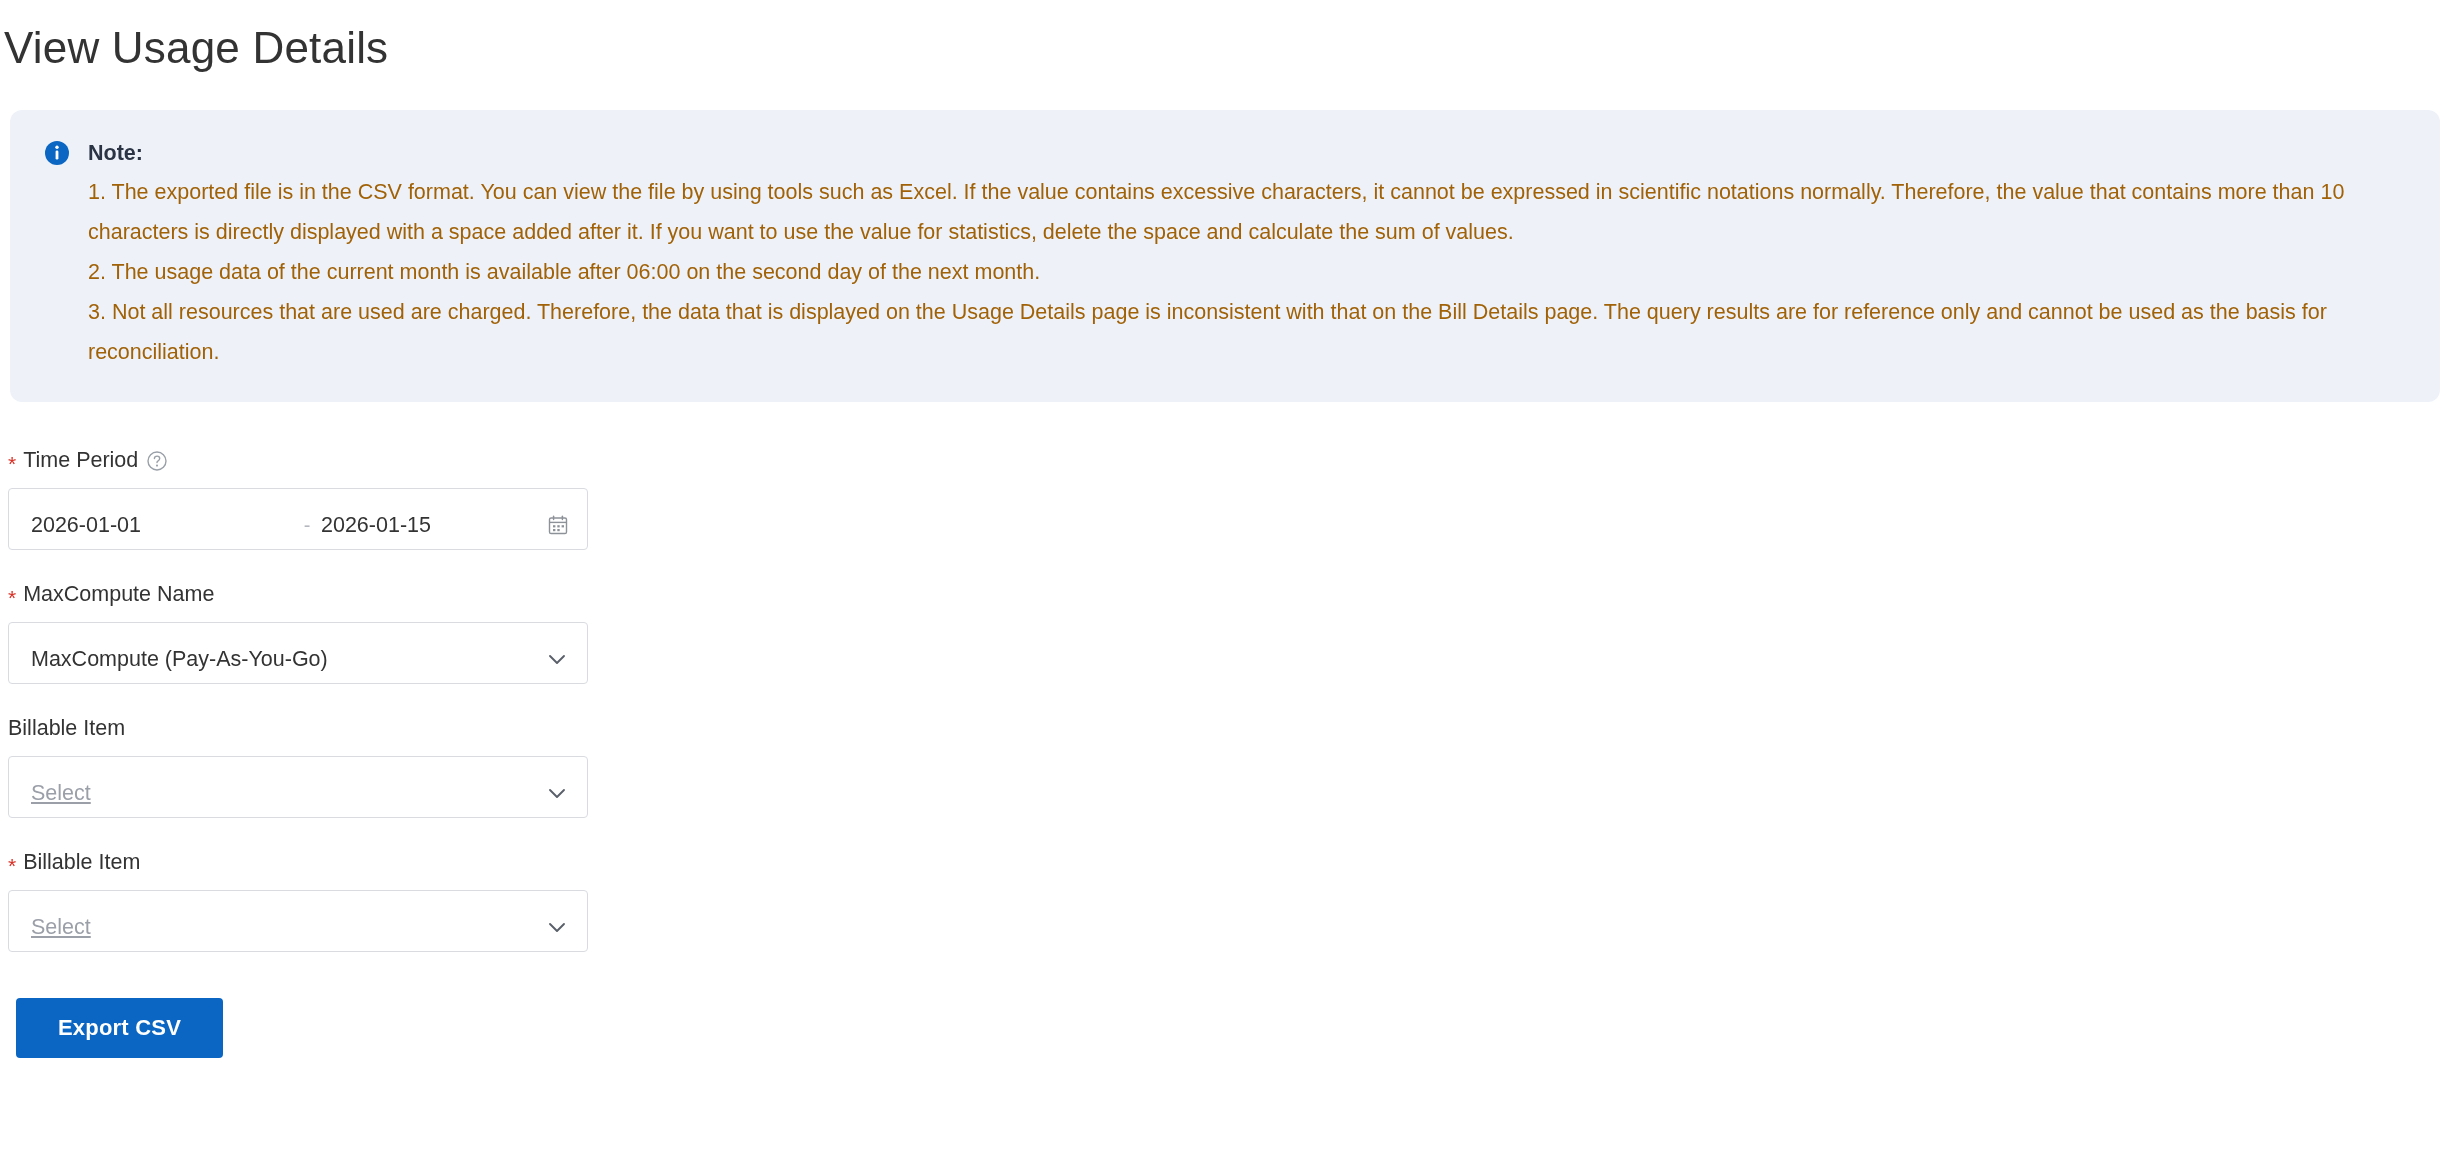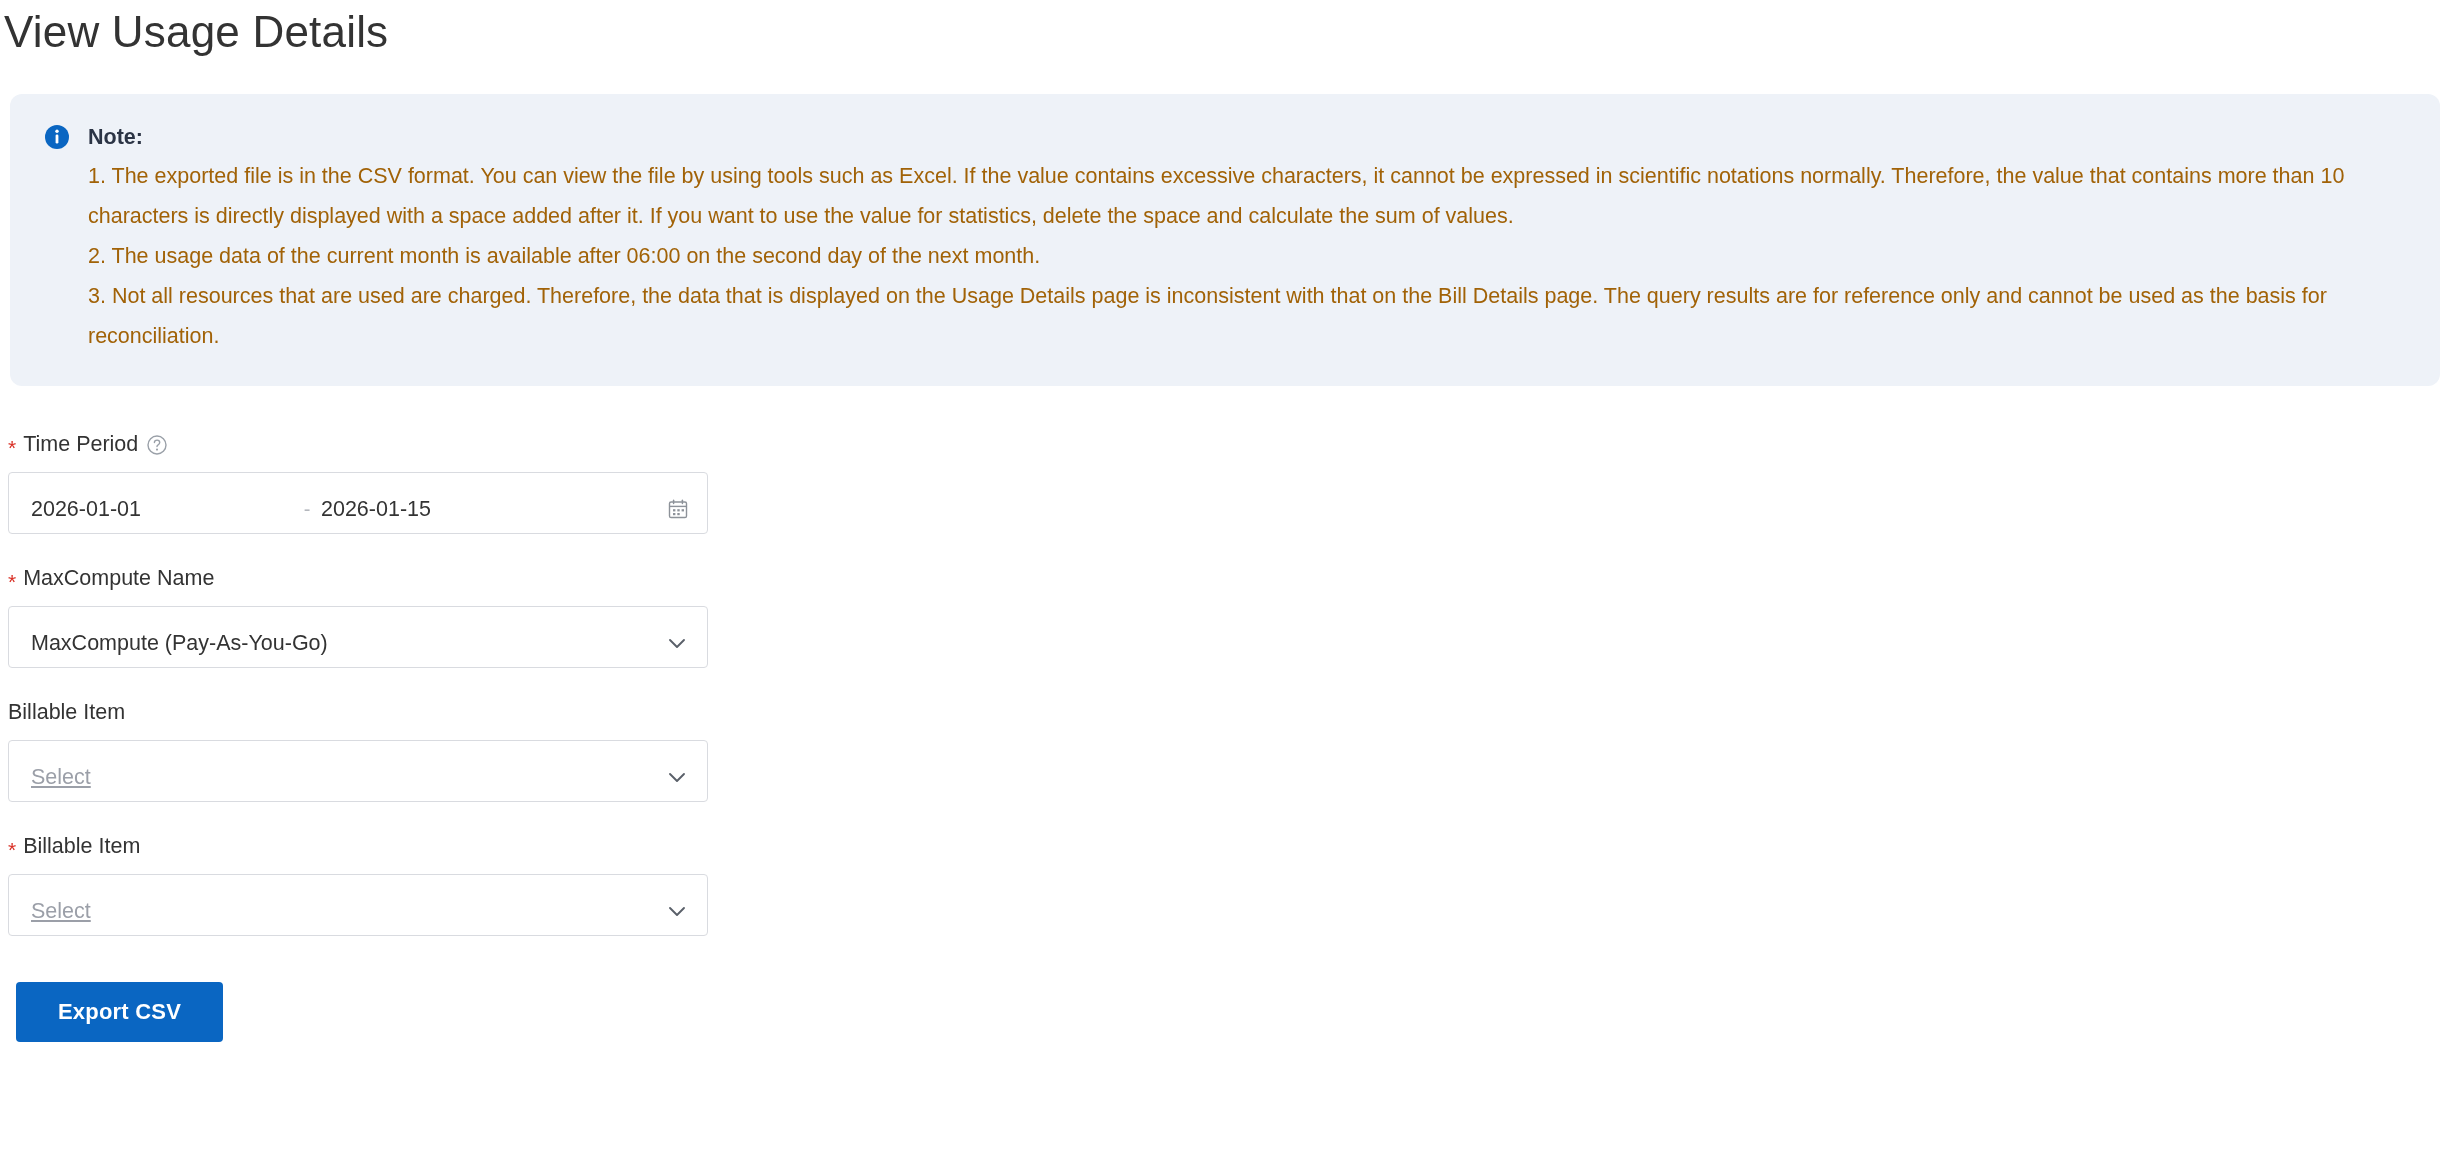--- a/index.html
+++ b/index.html
@@ -10,20 +10,21 @@
   body {
     width: 2450px;
     height: 1172px;
     font-family: "Liberation Sans", sans-serif;
     color: #333333;
     -webkit-font-smoothing: antialiased;
   }
   .page {
     padding: 0 0 0 0;
     box-sizing: border-box;
+    margin-top: 16px;
   }
   .page-title {
     font-size: 44px;
     font-weight: 400;
     color: #333333;
     line-height: 1.1;
     margin: 0;
     padding: 8px 0 0 4px;
     letter-spacing: 0.2px;
   }
@@ -84,21 +85,21 @@
     top: 3px;
   }
   .help-icon {
     display: inline-flex;
     margin-left: 8px;
     position: relative;
     top: 1px;
   }
 
   .control {
-    width: 700px;
+    width: 580px;
     height: 62px;
     background: #ffffff;
     border: 1px solid #d9dbe0;
     border-radius: 4px;
     box-sizing: border-box;
     display: flex;
     align-items: center;
     padding: 12px 18px 0 22px;
     font-size: 21.5px;
     color: #333333;

